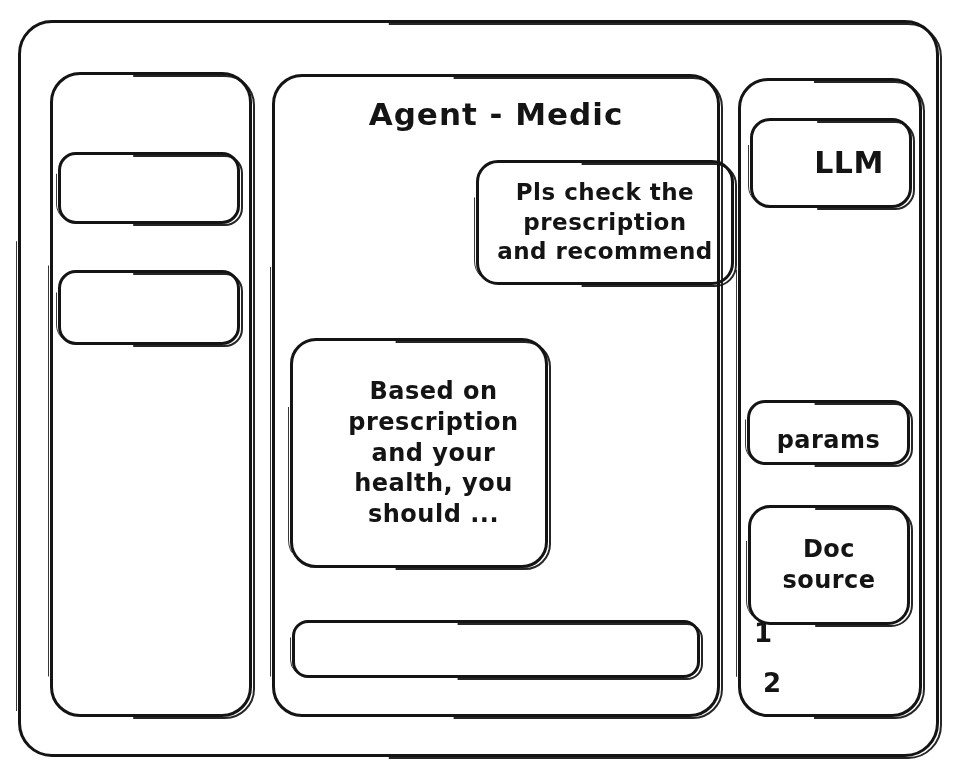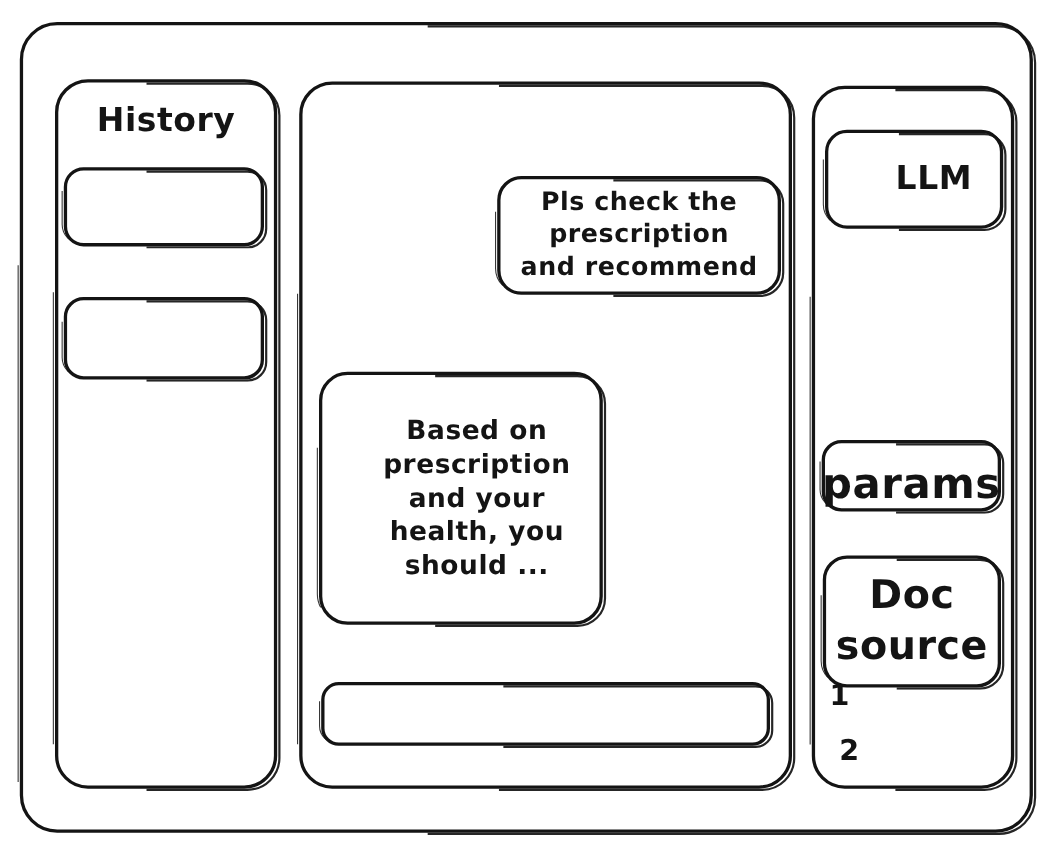--- a/index.html
+++ b/index.html
@@ -121,22 +121,22 @@
   #agent-title {
     position: absolute;
     left: 272px; top: 96px;
     width: 448px;
     text-align: center;
     font-size: 31px;
     font-weight: 700;
     letter-spacing: 1px;
   }
   #user-message {
-    left: 452px; top: 160px;
-    width: 258px; height: 108px;
+    left: 476px; top: 160px;
+    width: 258px; height: 125px;
     border-radius: 22px;
   }
   #user-message .sk-label { font-size: 23px; }
 
   #assistant-message {
     left: 290px; top: 338px;
     width: 258px; height: 230px;
     border-radius: 26px;
   }
   #assistant-message .sk-label { font-size: 24px; margin-left: 29px; }
@@ -163,27 +163,27 @@
     left: 750px; top: 228px;
     width: 162px; height: 90px;
     border-radius: 20px;
   }
   #tool-ocr .sk-label { font-size: 30px; }
   #tool-params {
     left: 747px; top: 400px;
     width: 163px; height: 65px;
     border-radius: 18px;
   }
-  #tool-params .sk-label { font-size: 38px; margin-top: 16px; }
+  #tool-params .sk-label { font-size: 24px; margin-top: 16px; }
   #doc-source {
     left: 748px; top: 505px;
     width: 162px; height: 120px;
     border-radius: 22px;
   }
-  #doc-source .sk-label { font-size: 36px; }
+  #doc-source .sk-label { font-size: 24px; }
 
   .doc-ref {
     position: absolute;
     font-size: 26px;
     font-weight: 700;
     line-height: 1;
   }
   #doc-ref-1 { left: 754px; top: 620px; }
   #doc-ref-2 { left: 763px; top: 670px; }
 </style>
@@ -196,41 +196,41 @@
     <div class="edge"></div>
     <div class="edge2"></div>
     <div class="edge3"></div>
   </div>
 
   <div class="sk" id="history-panel">
     <div class="edge"></div>
     <div class="edge2"></div>
     <div class="edge3"></div>
   </div>
-  <div id="history-title">History</div>
 
   <div class="sk" id="history-item-1">
     <div class="edge"></div>
     <div class="edge2"></div>
     <div class="edge3"></div>
     <div class="sk-label"></div>
   </div>
 
   <div class="sk" id="history-item-2">
     <div class="edge"></div>
     <div class="edge2"></div>
     <div class="edge3"></div>
     <div class="sk-label"></div>
   </div>
 
   <div class="sk" id="main-panel">
     <div class="edge"></div>
     <div class="edge2"></div>
     <div class="edge3"></div>
   </div>
+  <div id="agent-title">Agent - Medic</div>
 
   <div class="sk" id="user-message">
     <div class="edge"></div>
     <div class="edge2"></div>
     <div class="edge3"></div>
     <div class="sk-label">Pls check the
 prescription
 and recommend</div>
   </div>
 

